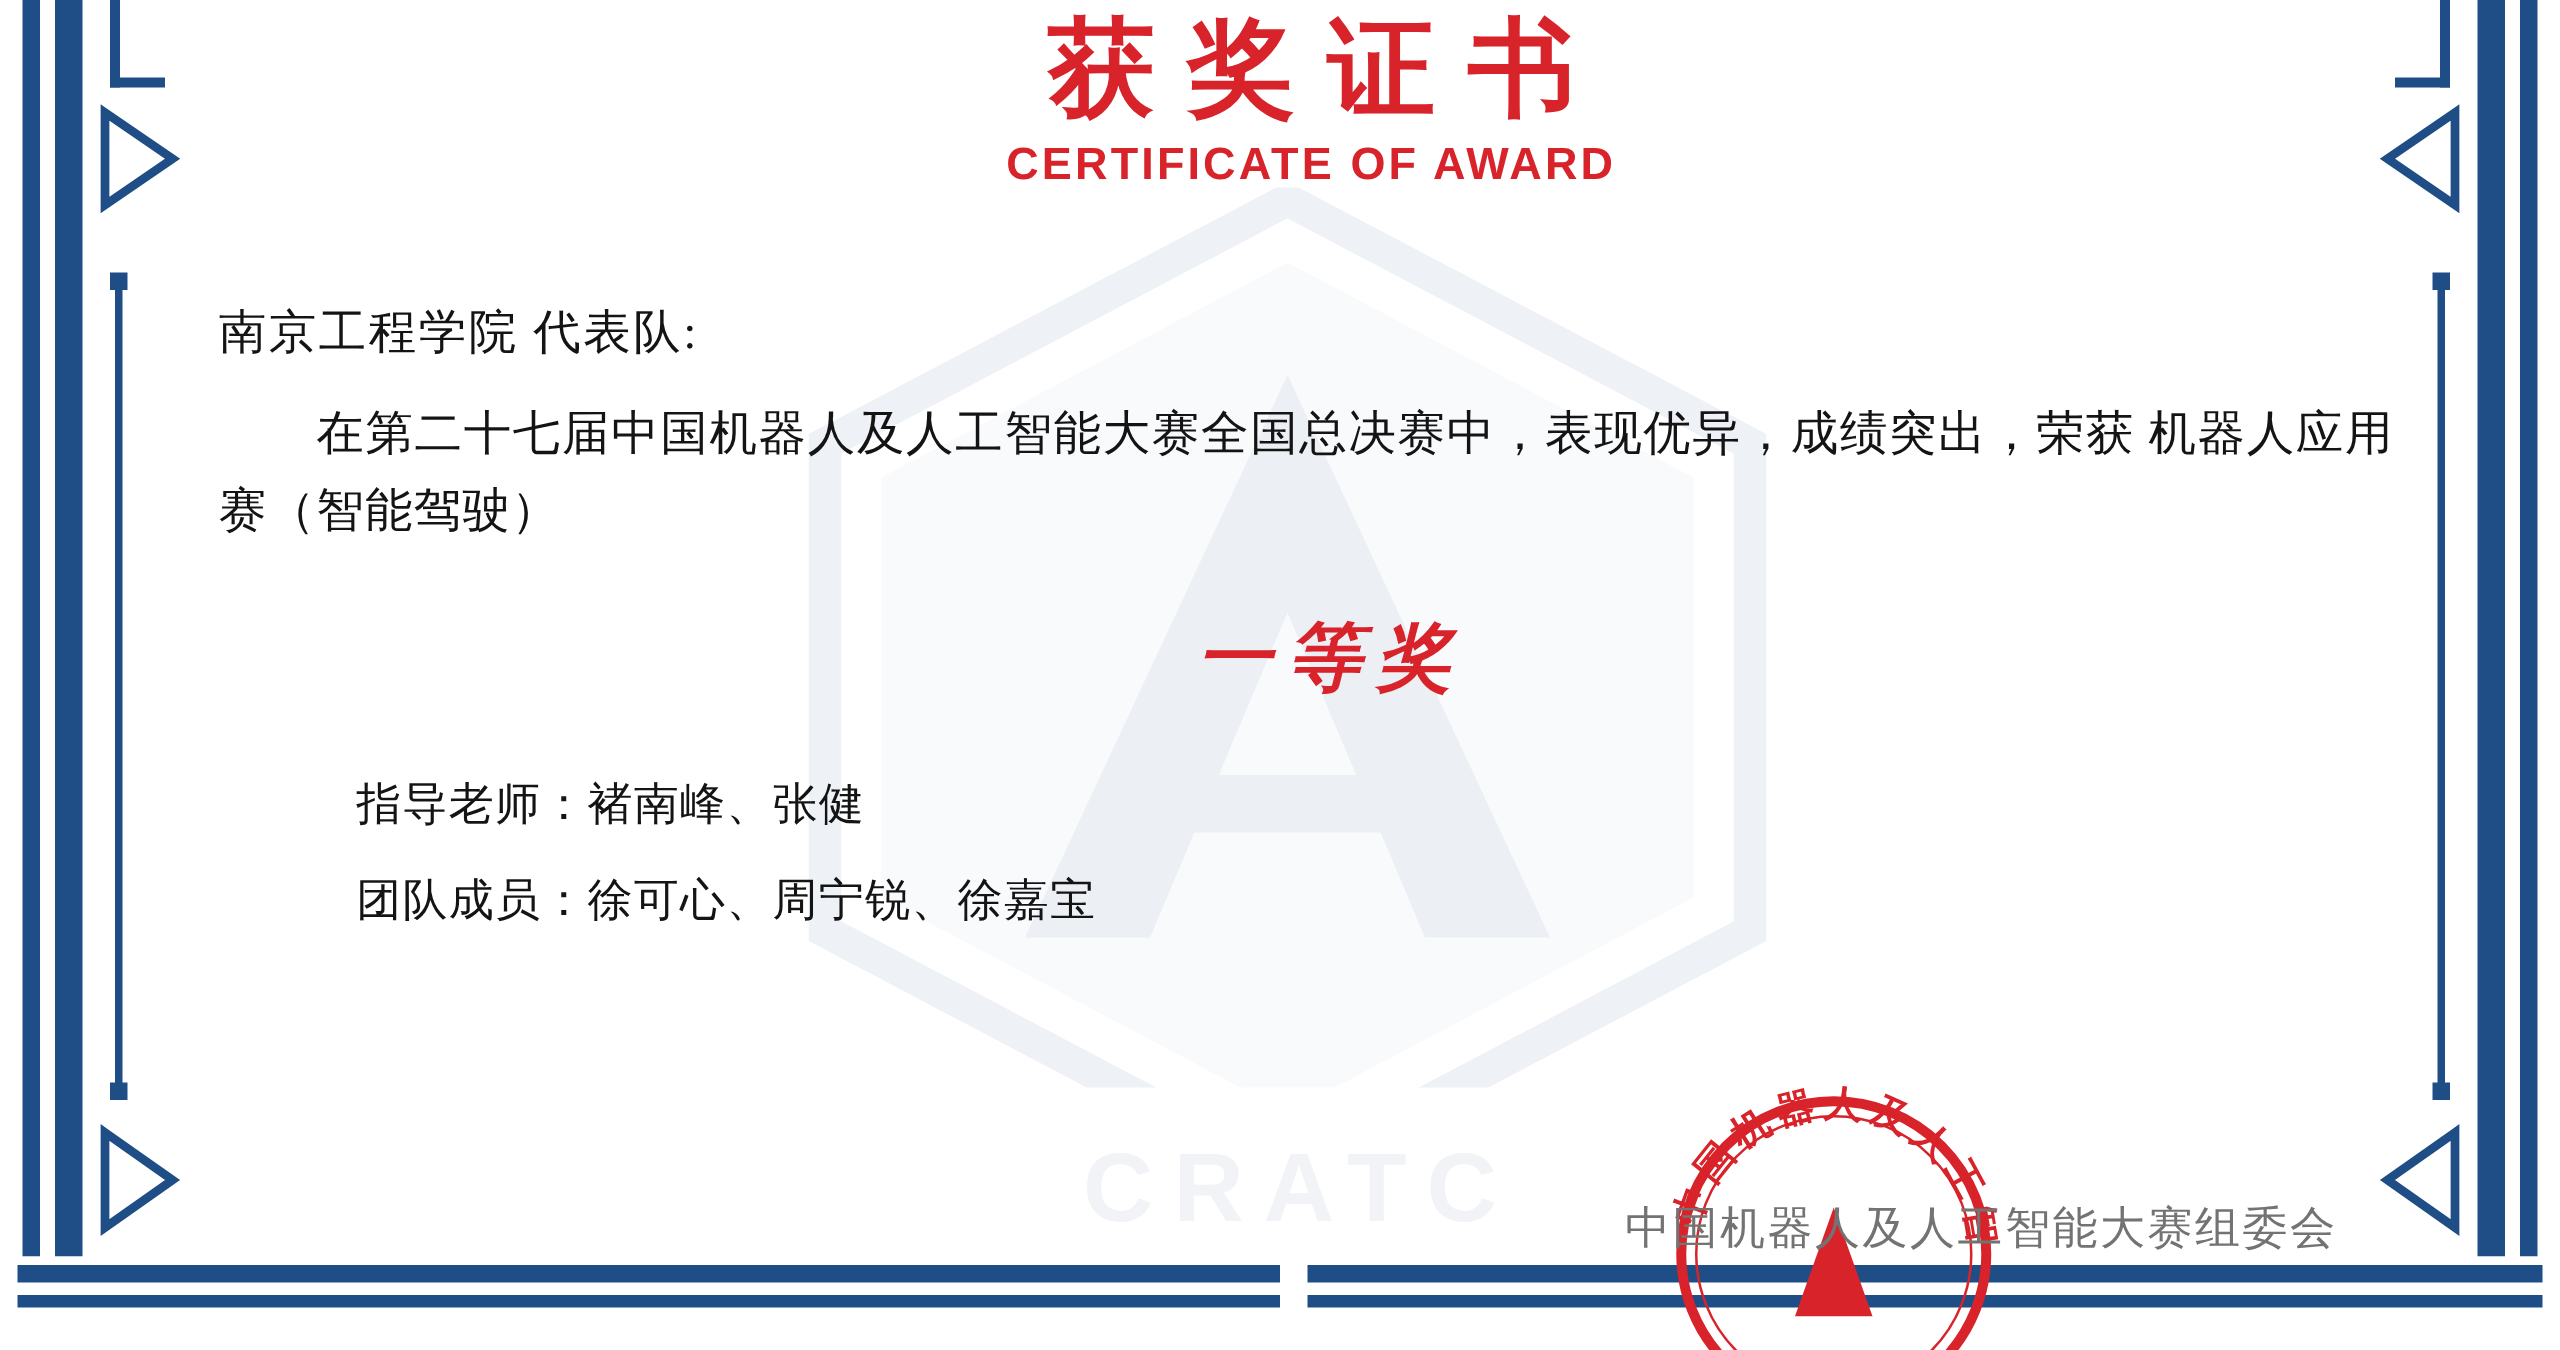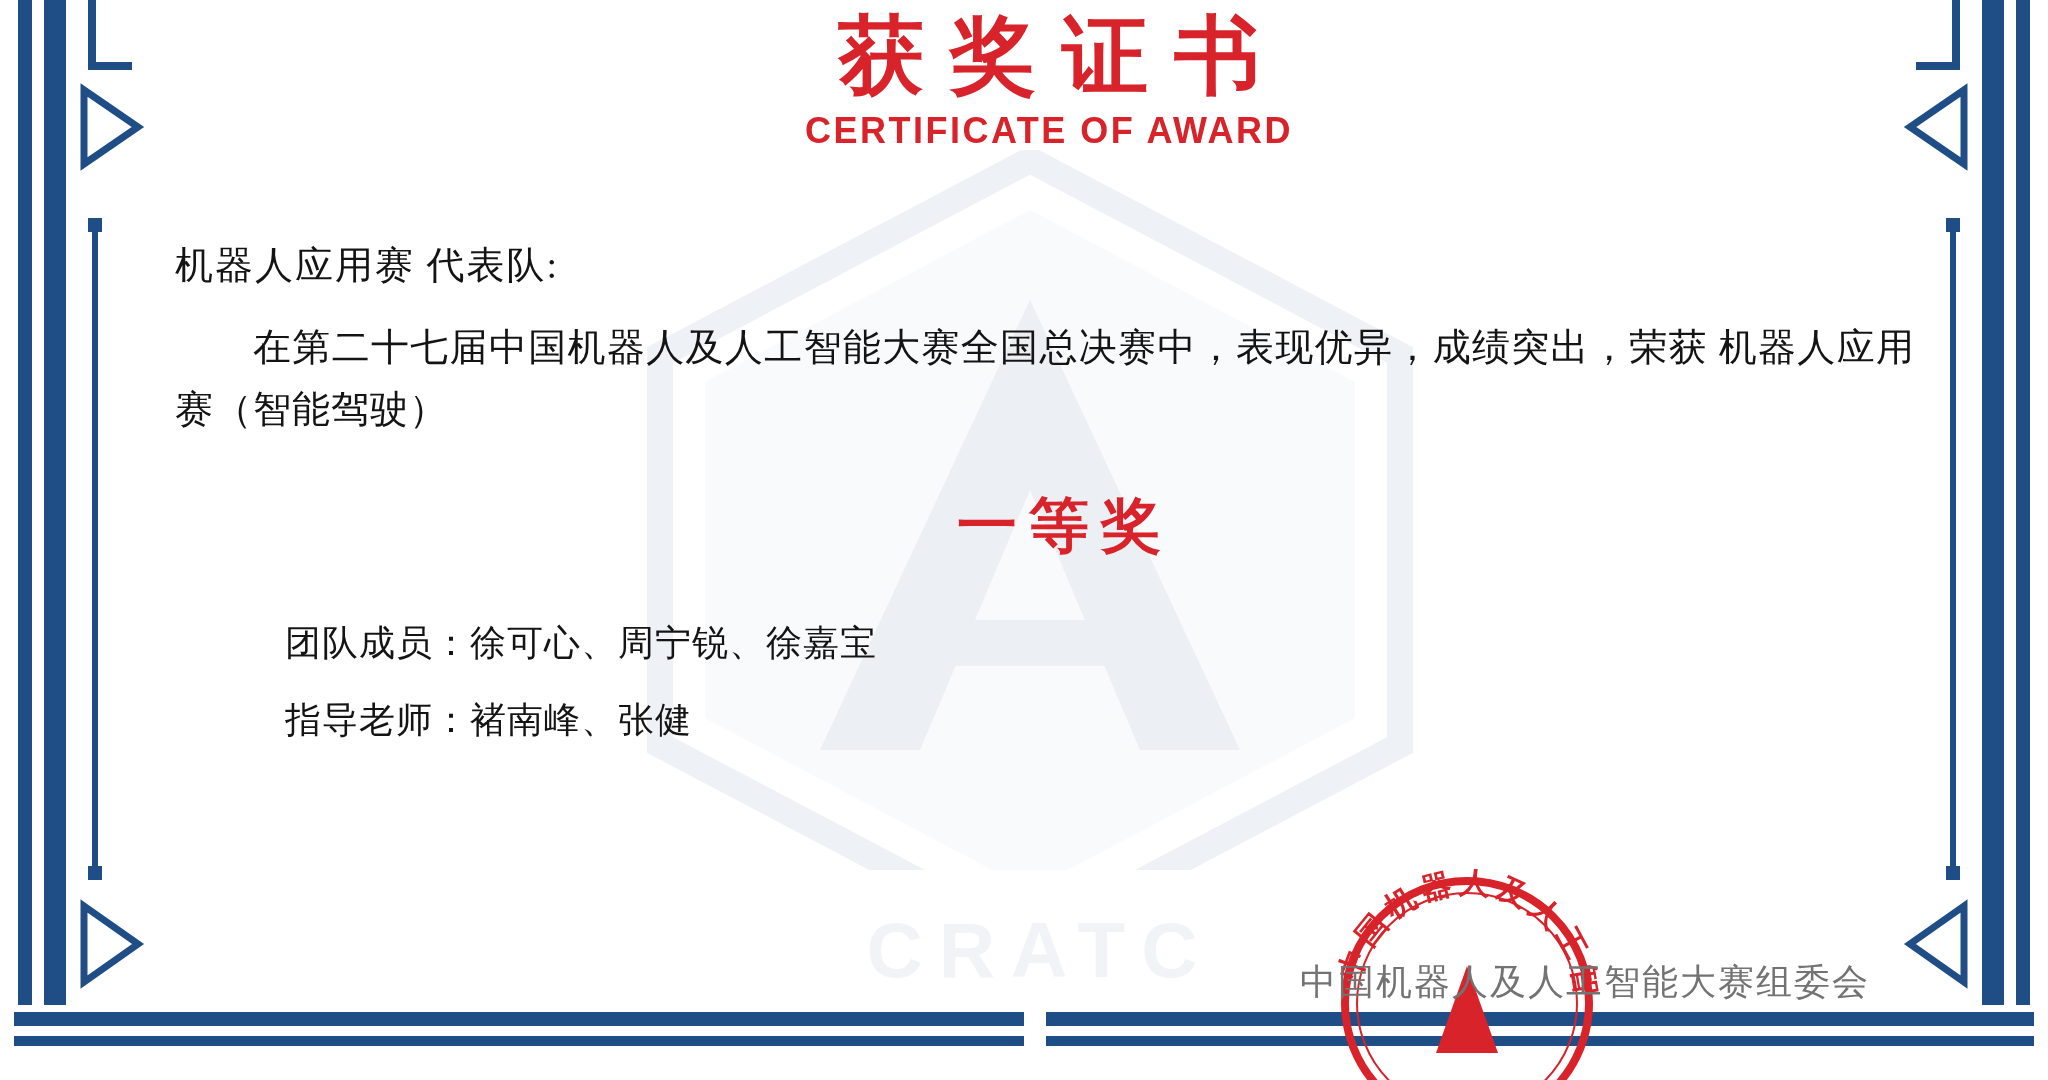--- a/index.html
+++ b/index.html
@@ -118,20 +118,21 @@
     font-size: 38px;
     line-height: 1.62;
     letter-spacing: 1px;
     text-align: justify;
     text-indent: 78px;
   }
   .award-level {
     margin-top: 46px;
     text-align: center;
     font-family: "Liberation Serif", serif;
+    font-style: italic;
     font-weight: bold;
     font-size: 60px;
     color: #d8232a;
     letter-spacing: 12px;
     padding-left: 40px;
   }
   .detail-list {
     margin-top: 52px;
     margin-left: 110px;
   }
@@ -221,30 +222,30 @@
     <div class="rule" style="left:1046px;top:4px;  width:988px;  height:14px;"></div>
     <div class="rule" style="left:1046px;top:28px; width:988px;  height:10px;"></div>
   </div>
 
   <div class="header">
     <div class="title-cn">获奖证书</div>
     <div class="title-en">CERTIFICATE OF AWARD</div>
   </div>
 
   <div class="body-block">
-    <div class="recipient">机器人应用赛 代表队:</div>
+    <div class="recipient">南京工程学院 代表队:</div>
     <div class="paragraph">在第二十七届中国机器人及人工智能大赛全国总决赛中，表现优异，成绩突出，荣获 机器人应用赛（智能驾驶）</div>
     <div class="award-level">一等奖</div>
 
     <div class="detail-list">
       <div class="detail-row">
-        <span>团队成员：</span><span>徐可心、周宁锐、徐嘉宝</span>
+        <span>指导老师：</span><span>褚南峰、张健</span>
       </div>
       <div class="detail-row">
-        <span>指导老师：</span><span>褚南峰、张健</span>
+        <span>团队成员：</span><span>徐可心、周宁锐、徐嘉宝</span>
       </div>
     </div>
 
   </div>
 
   <div class="seal">
     <svg width="290" height="290" viewBox="0 0 290 290" xmlns="http://www.w3.org/2000/svg">
       <defs>
         <path id="sealArc" d="M 35,145 A 110,110 0 1 1 255,145"></path>
       </defs>

